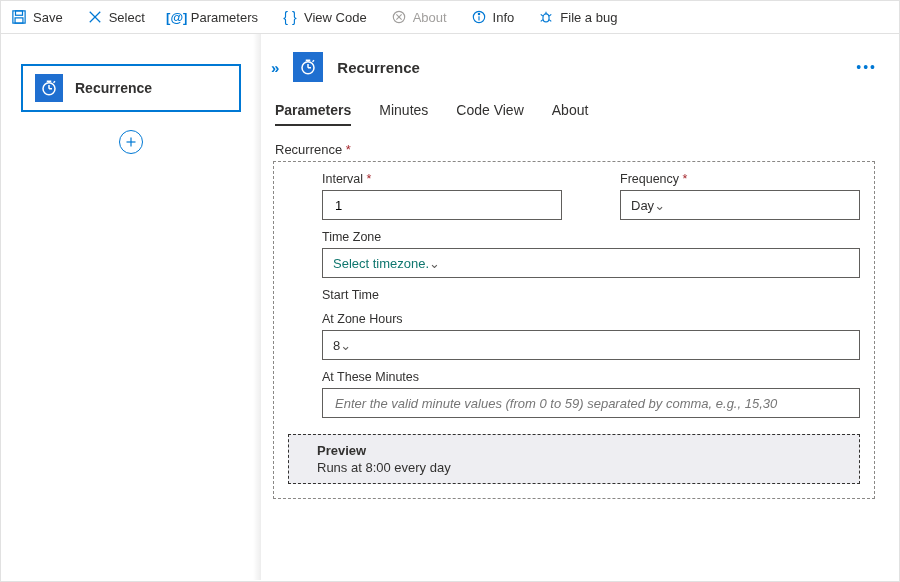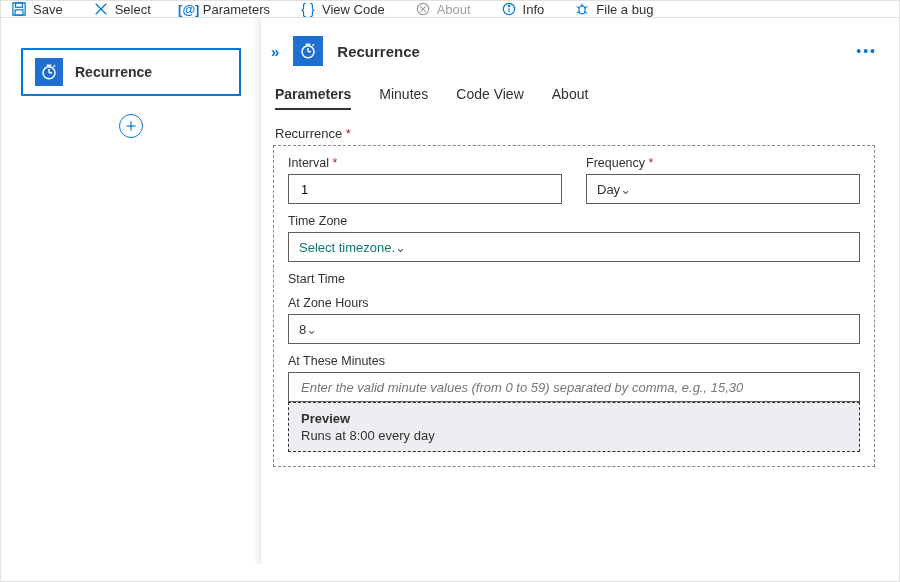--- a/index.html
+++ b/index.html
@@ -10,22 +10,22 @@
     color: #323130;
     background: #fff;
     width: 900px;
     height: 582px;
     border: 1px solid #e1e1e1;
     overflow: hidden;
   }
   .toolbar {
     display: flex;
     align-items: flex-start;
-    padding: 0 10px;
-    gap: 30px;
+    padding: 8px 10px;
+    gap: 24px;
     border-bottom: 1px solid #e1e1e1;
   }
   .toolbar-item {
     display: flex;
     align-items: center;
     gap: 6px;
     color: #323130;
     cursor: pointer;
   }
   .toolbar-item.disabled { color: #a19f9d; }
@@ -90,45 +90,45 @@
 
   .section-label { font-size:13px; margin: 0 0 4px 4px; }
   .section-label .req { color:#a4262c; }
 
   .params-box {
     border:1px dashed #8a8886;
     padding:10px 14px 14px 14px;
     margin: 0 2px;
   }
   .field-row { display:flex; gap:24px; margin-bottom:10px; }
-  .field { flex:1; display:flex; flex-direction:column; gap:4px; }
+  .field { flex:1; display:flex; flex-direction:column; gap:4px;margin-left:34px; }
   .field-label { font-size:12.5px; }
   .field-label .req { color:#a4262c; }
   .control {
     height:30px;
     border:1px solid #605e5c;
     padding:0 10px;
     display:flex; align-items:center;
     font-size:13px;
     background:#fff;
   }
   .control.select { justify-content:flex-start; cursor:pointer; }
   .control input {
     border:none; outline:none; width:100%; font-size:13px; font-family:inherit;
     background:transparent;
   }
   .control input::placeholder { color:#767676; font-style:italic; }
   .placeholder-text { color:#0f766e; }
   .chev { color:#605e5c; }
 
   .preview-box {
-    margin-top:0;
+    margin-top:16px;
     border:1px dashed #323130;
     background:#eeeef2;
-    padding:8px 12px;
+    padding:8px 28px;
   }
   .preview-title { font-weight:600; font-size:13px; margin-bottom:2px; }
   .preview-text { font-size:13px; }
 </style>
 </head>
 <body>
 
 <div class="toolbar">
   <div class="toolbar-item">
     <span class="tb-icon">

